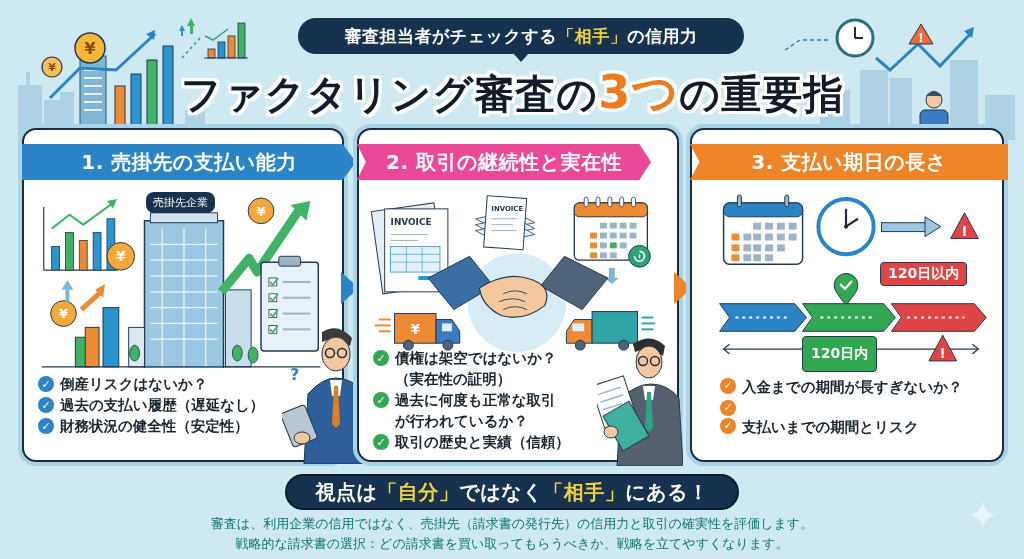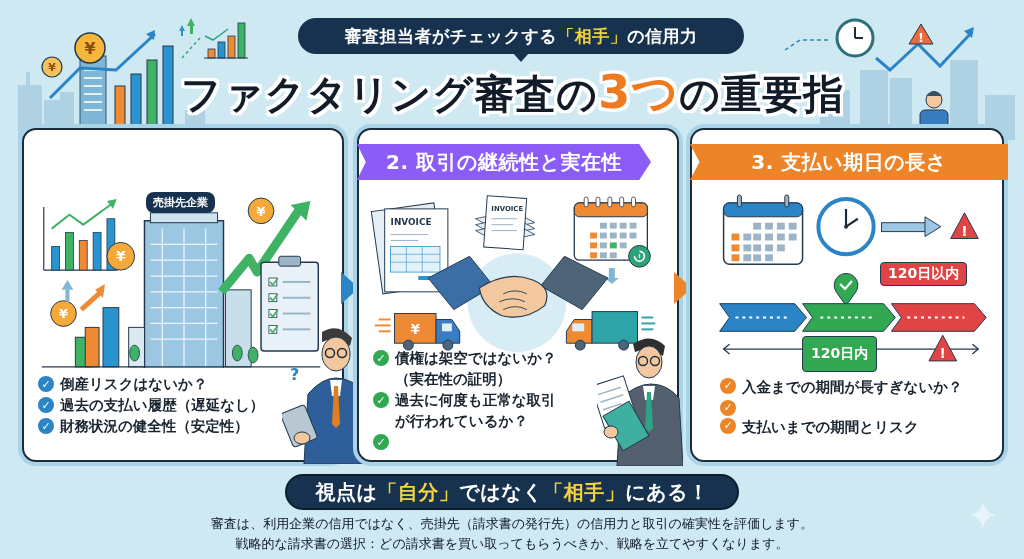--- a/index.html
+++ b/index.html
@@ -10,34 +10,34 @@
 .subtitle:after{content:"";position:absolute;left:50%;bottom:-8px;margin-left:-8px;border-left:8px solid transparent;border-right:8px solid transparent;border-top:9px solid #17324f}
 .subtitle .hl{color:#f4d23c}
 .main-title{position:absolute;left:180px;top:62px;width:665px;text-align:center;font-size:40px;font-weight:bold;color:#111c28;letter-spacing:1px;text-shadow:3px 3px 0 #fff,-3px -3px 0 #fff,3px -3px 0 #fff,-3px 3px 0 #fff,0 3px 0 #fff,3px 0 0 #fff,0 -3px 0 #fff,-3px 0 0 #fff}
 .main-title .accent{color:#ef7a1e;font-size:46px}
 .card{position:absolute;top:128px;height:334px;background:#fff;border:2px solid #1d2b3a;border-radius:14px;box-shadow:0 0 0 4px #a9d3e6;overflow:visible}
 .card1{left:22px;width:322px}
 .card2{left:357px;width:322px}
 .card3{left:690px;width:314px}
 .banner{position:absolute;left:-2px;top:14px;height:36px;color:#fff;font-size:20px;font-weight:bold;display:flex;align-items:center;justify-content:center;letter-spacing:0.5px}
 .banner1{width:334px;background:#2a84c6;clip-path:polygon(0 0,96% 0,100% 50%,96% 100%,0 100%)}
-.banner2{width:294px;background:#8b5cf6;clip-path:polygon(0 0,96% 0,100% 50%,96% 100%,0 100%,3% 50%)}
+.banner2{width:294px;background:#ec4899;clip-path:polygon(0 0,96% 0,100% 50%,96% 100%,0 100%,3% 50%)}
 .banner3{width:318px;background:#ee8428;clip-path:polygon(0 0,100% 0,100% 100%,0 100%,3% 50%)}
 .illus{position:absolute;left:0;top:58px;width:100%;height:180px}
 .checks{position:absolute;left:14px;top:244px;font-size:14.5px;font-weight:bold;line-height:21px;color:#1a2530}
 .check-row{display:flex;align-items:flex-start;gap:6px}
 .check-ic{width:16px;height:16px;border-radius:50%;display:inline-flex;align-items:center;justify-content:center;color:#fff;font-size:11px;flex:0 0 16px;margin-top:2px}
 .blue{background:#2a84c6}.green{background:#33a853}.orange{background:#ee8428}
 .red-text{color:#d93a3a}
 .flow-arrow{position:absolute;top:272px;width:0;height:0;border-top:16px solid transparent;border-bottom:16px solid transparent}
 .fa1{left:341px;border-left:18px solid #2a84c6}
 .fa2{left:674px;border-left:18px solid #ee8428}
 .bottom-pill{position:absolute;left:285px;top:474px;width:454px;height:36px;background:#17324f;border-radius:18px;border:2px solid #0d1e30;color:#fff;font-size:20px;font-weight:bold;display:flex;align-items:center;justify-content:center;letter-spacing:0.5px}
 .bottom-pill .hl{color:#f4d23c}
-.desc{position:absolute;left:0;width:1024px;text-align:center;font-size:13px;color:#0f172a}
+.desc{position:absolute;left:0;width:1024px;text-align:center;font-size:13px;color:#0f766e}
 .d1{top:515px}.d2{top:535px}
 .sparkle{position:absolute;left:968px;top:500px;width:30px;height:30px}
 </style>
 </head>
 <body>
 
 <svg class="bg-city" viewBox="0 0 1024 140">
   <g fill="#a9cfe2" opacity="0.85">
     <rect x="18" y="85" width="24" height="55"></rect>
       <rect x="26" y="72" width="4" height="14"></rect>
@@ -109,20 +109,21 @@
   <span>審査担当者がチェックする</span>
     <span class="hl">「相手」</span>
     <span>の信用力</span>
 </div>
 
 <div class="main-title">
   <span>ファクタリング審査の</span><span class="accent">3つ</span><span>の重要指標</span>
 </div>
 
 <div class="card card1">
+  <div class="banner banner1">1. 売掛先の支払い能力</div>
   <svg class="illus" viewBox="0 0 322 180">
 
     <line x1="20" y1="18" x2="20" y2="82" stroke="#23394e" stroke-width="1.2"></line>
     <line x1="20" y1="82" x2="95" y2="82" stroke="#23394e" stroke-width="1.2"></line>
     <rect x="28" y="58" width="8" height="24" fill="#2a94cf" stroke="#23394e" stroke-width="0.8"></rect>
     <rect x="42" y="44" width="8" height="38" fill="#3fb266" stroke="#23394e" stroke-width="0.8"></rect>
     <rect x="56" y="52" width="8" height="30" fill="#ef8a34" stroke="#23394e" stroke-width="0.8"></rect>
     <rect x="70" y="44" width="8" height="38" fill="#2a94cf" stroke="#23394e" stroke-width="0.8"></rect>
     <rect x="84" y="30" width="8" height="52" fill="#2a94cf" stroke="#23394e" stroke-width="0.8"></rect>
     <polyline points="28,40 46,26 60,36 90,14" stroke="#3fb266" stroke-width="2" fill="none"></polyline>
@@ -189,21 +190,21 @@
         </g>
     </g>
 
     <g fill="#3fb266" stroke="#23394e" stroke-width="0.8">
         <ellipse cx="112" cy="166" rx="5" ry="8"></ellipse>
         <ellipse cx="216" cy="166" rx="5" ry="8"></ellipse>
         <ellipse cx="232" cy="168" rx="5" ry="8"></ellipse>
       </g>
     <line x1="18" y1="180" x2="300" y2="180" stroke="#23394e" stroke-width="1.2"></line>
   </svg>
-  <div style="position:absolute;left:122px;top:62px;background:#17324f;color:#fff;font-size:11px;font-weight:bold;padding:3px 7px;border-radius:8px">売掛先企業</div>
+  <div style="position:absolute;left:122px;top:62px;background:#17324f;color:#fff;font-size:11px;font-weight:normal;padding:3px 7px;border-radius:8px">売掛先企業</div>
 
   <svg style="position:absolute;left:258px;top:194px" width="86" height="140" viewBox="0 0 86 140">
     <text x="8" y="56" font-size="16" fill="#2a84c6" font-weight="bold">?</text>
     <path d="M40 8 Q56 -2 70 14 L68 22 Q54 12 40 18 Z" fill="#3b3b3b"></path>
     <ellipse cx="54" cy="30" rx="14" ry="17" fill="#f3c89f" stroke="#23394e"></ellipse>
     <circle cx="48" cy="29" r="4.5" fill="none" stroke="#1d2b3a" stroke-width="1.5"></circle>
       <circle cx="60" cy="29" r="4.5" fill="none" stroke="#1d2b3a" stroke-width="1.5"></circle>
     <path d="M22 140 L26 70 Q40 54 54 54 Q70 54 84 70 L86 140 Z" fill="#2f5f9a" stroke="#23394e"></path>
     <polygon points="48,56 60,56 58,72 50,72" fill="#fff"></polygon>
     <polygon points="52,62 56,62 58,100 54,104 50,100" fill="#e07e22"></polygon>
@@ -358,20 +359,21 @@
     <div class="check-row">
         <span class="check-ic green">✓</span>
         <span><span>債権は架空ではないか？</span><br><span>（実在性の証明）</span></span>
       </div>
     <div class="check-row">
         <span class="check-ic green">✓</span>
         <span><span>過去に何度も正常な取引</span><br><span>が行われているか？</span></span>
       </div>
     <div class="check-row">
         <span class="check-ic green">✓</span>
+        <span>取引の歴史と実績（信頼）</span>
       </div>
   </div>
 </div>
 
 <div class="flow-arrow fa2"></div>
 
 <div class="card card3">
   <div class="banner banner3">3. 支払い期日の長さ</div>
   <svg class="illus" viewBox="0 0 314 180">
     <g>

